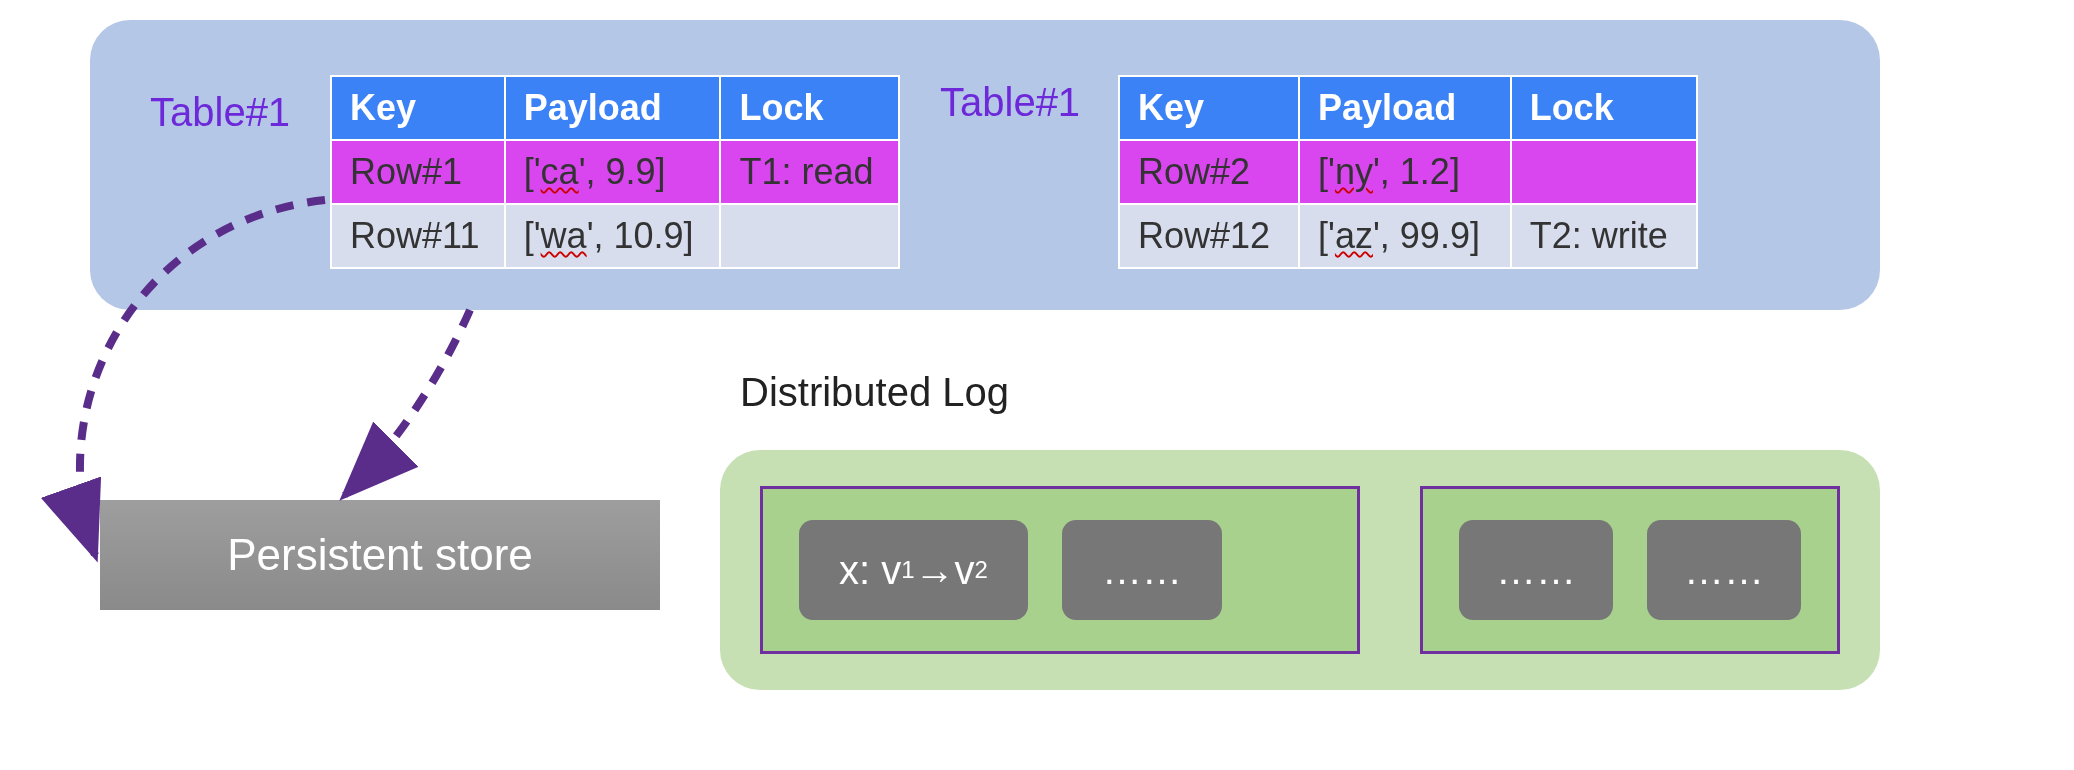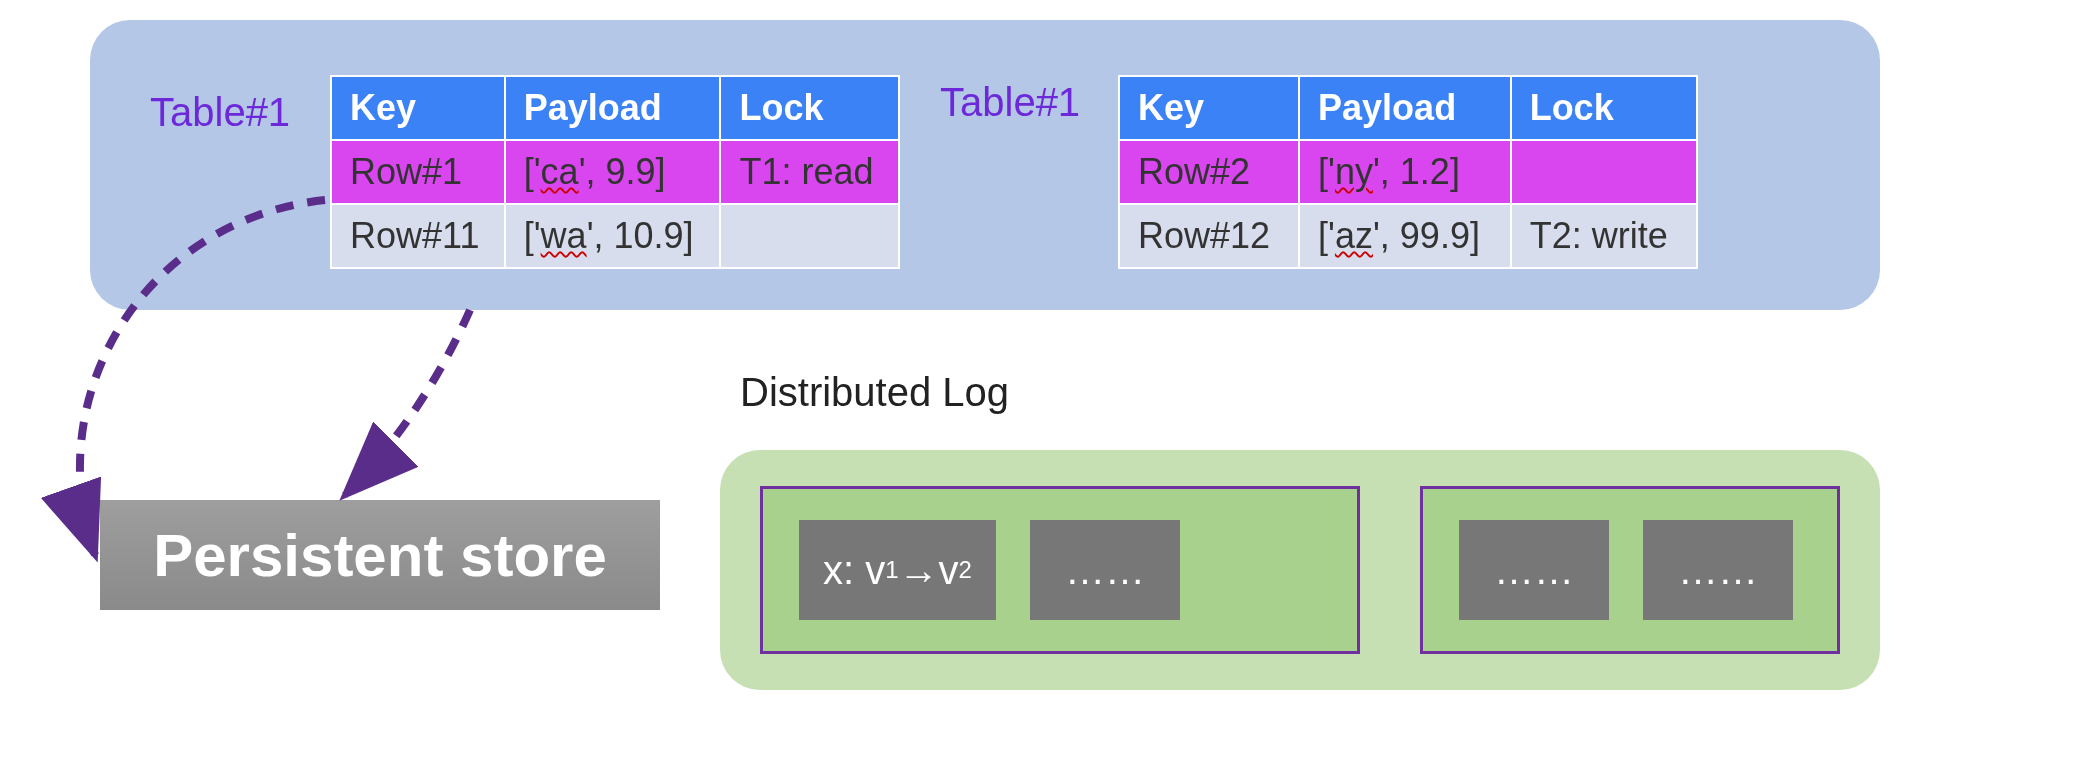--- a/index.html
+++ b/index.html
@@ -60,25 +60,25 @@
 
   
   .persist-box {
     position: absolute;
     top: 500px;
     left: 100px;
     width: 560px;
     height: 110px;
     background: linear-gradient(#9e9e9e,#8a8a8a);
     color: #fff;
-    font-size: 60px;
+    font-size: 44px;
     display: flex;
     align-items: center;
     justify-content: center;
-    font-weight: 700;
+    font-weight: 400;
   }
 
   
   .dlog-title {
     position: absolute;
     top: 370px;
     left: 740px;
     font-size: 40px;
     color: #222;
     font-weight: 300;
@@ -102,26 +102,27 @@
     align-items: center;
     gap: 34px;
     padding: 0 36px;
   }
   .lg1 { left: 40px;  width: 600px; }
   .lg2 { left: 700px; width: 420px; }
   .log-entry {
     background: #777;
     color: #fff;
     font-size: 40px;
-    padding: 16px 24px;
+    padding: 16px 40px;
     display: flex;
     align-items: center;
     justify-content: center;
     min-width: 150px;
     height: 100px;
+    border-radius: 14px;
   }
   .log-entry sub { font-size: 24px; vertical-align: sub; line-height:0; }
 
   
   svg.arrows {
     position: absolute;
     top: 0; left: 0;
     width: 2074px; height: 770px;
     pointer-events: none;
   }

